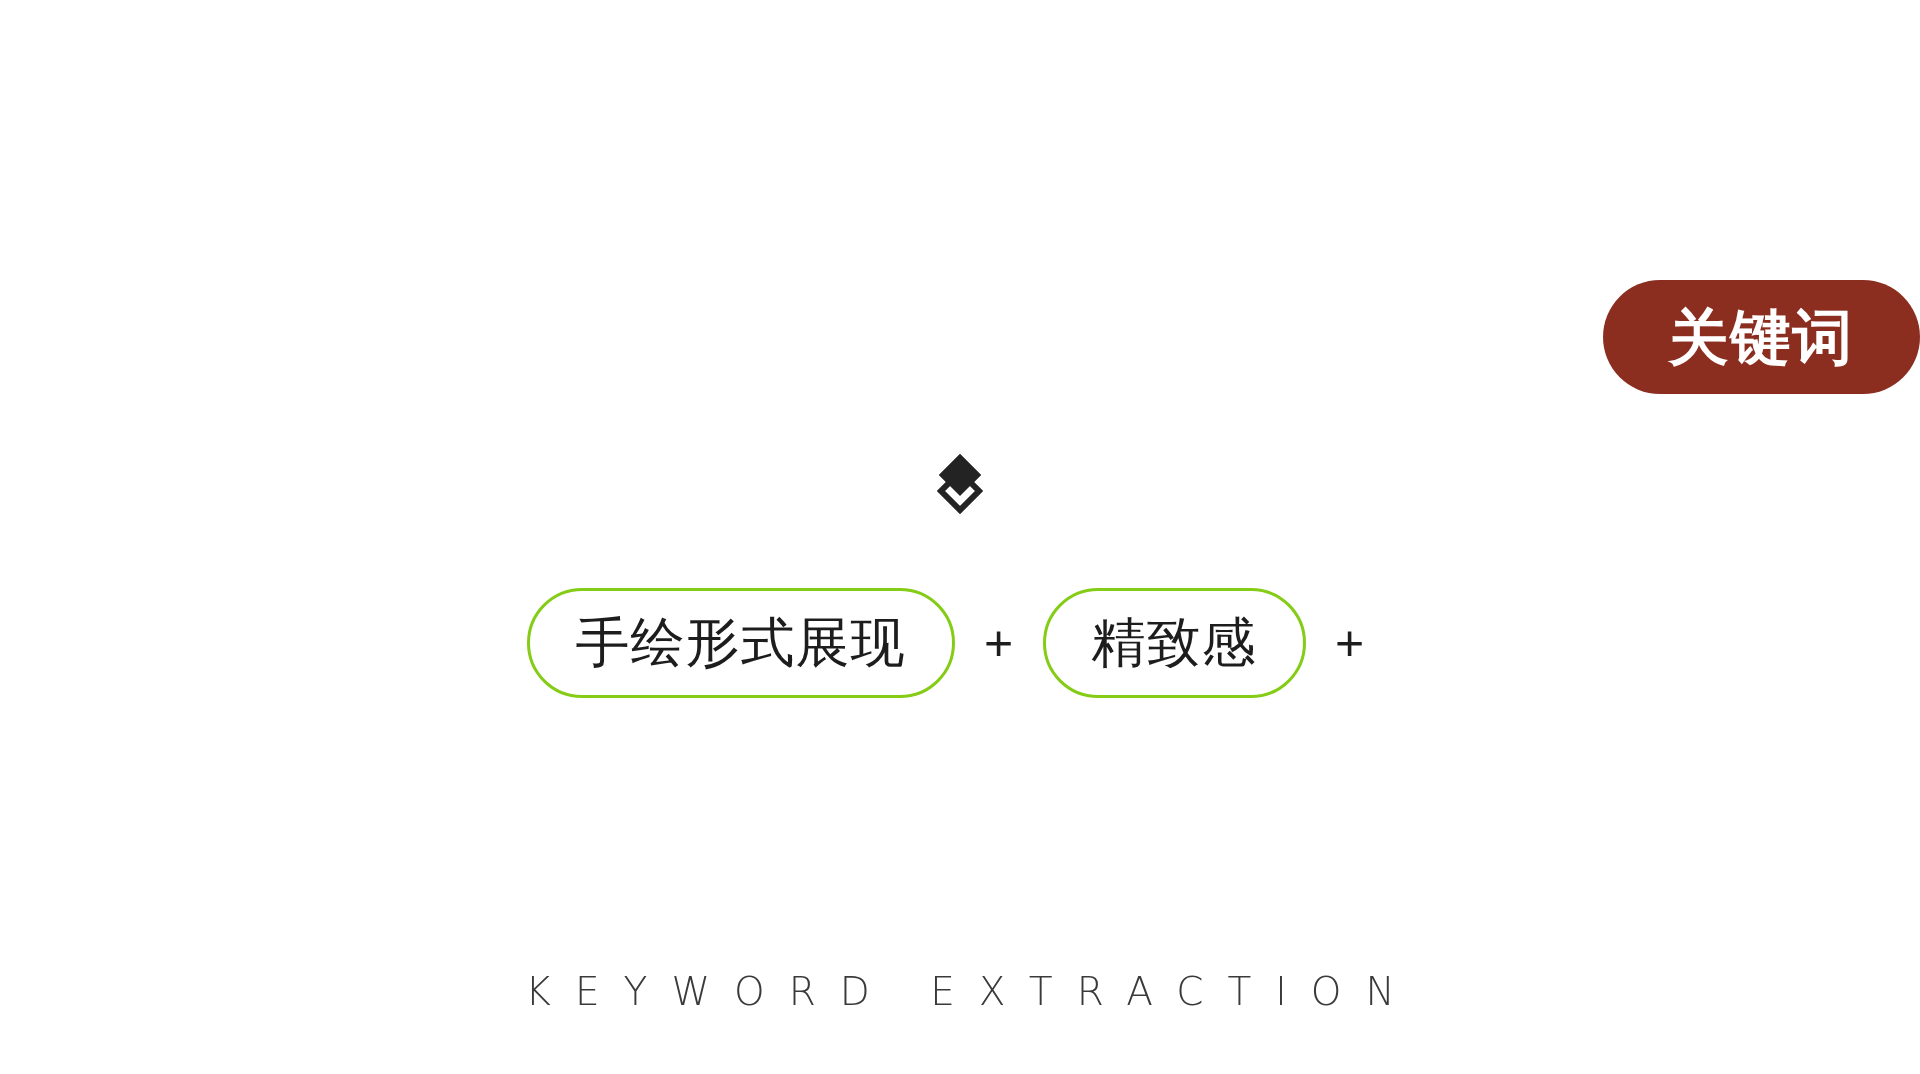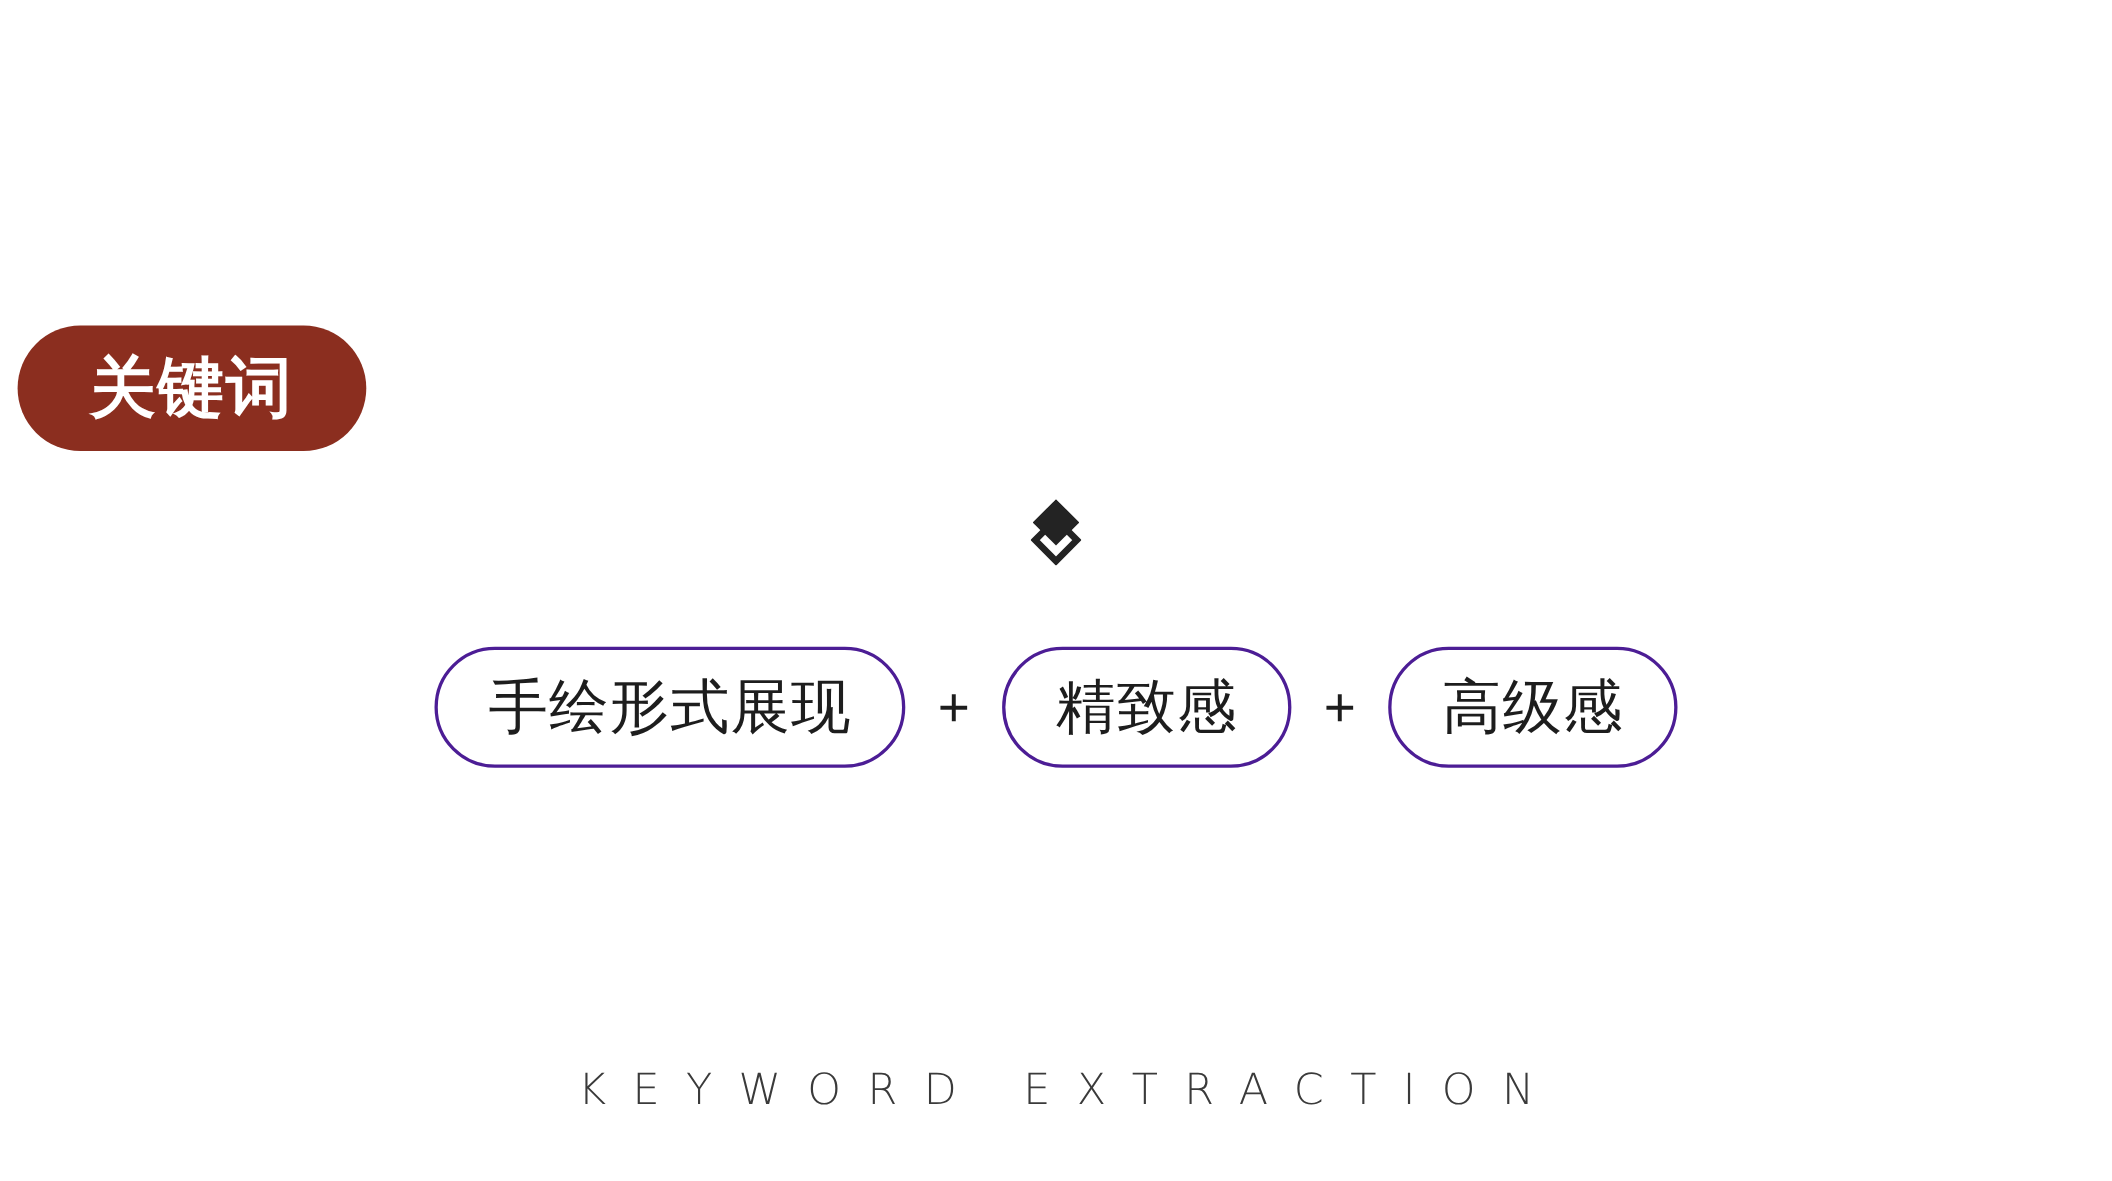--- a/index.html
+++ b/index.html
@@ -19,23 +19,23 @@
     position: absolute;
     inset: 0;
     background: #ffffff;
   }
 
   
   .title-pill-wrap {
     position: absolute;
     left: 0;
     right: 0;
-    top: 296px;
+    top: 280px;
     display: flex;
-    justify-content: flex-start;
+    justify-content: flex-end;
     margin-left: 16px;
   }
   .title-pill {
     display: inline-flex;
     align-items: center;
     justify-content: center;
     min-width: 317px;
     height: 114px;
     padding: 0 44px;
     box-sizing: border-box;
@@ -78,21 +78,21 @@
     align-items: center;
     justify-content: center;
   }
   .tag {
     display: inline-flex;
     align-items: center;
     justify-content: center;
     height: 110px;
     box-sizing: border-box;
     padding: 0 46px;
-    border: 3px solid #4c1d95;
+    border: 3px solid #84cc16;
     border-radius: 55px;
     background: #ffffff;
   }
   .tag-text {
     font-size: 54px;
     font-weight: 400;
     color: #1d1d1d;
     line-height: 1;
     letter-spacing: 1px;
     white-space: nowrap;
@@ -156,23 +156,20 @@
     </div>
 
     <span class="plus">+</span>
 
     <div class="tag">
       <span class="tag-text">精致感</span>
     </div>
 
     <span class="plus">+</span>
 
-    <div class="tag">
-      <span class="tag-text">高级感</span>
-    </div>
 
   </div>
 
   <div class="caption-wrap">
     <span class="caption">KEYWORD EXTRACTION</span>
   </div>
 
 </div>
 
 </body></html>

